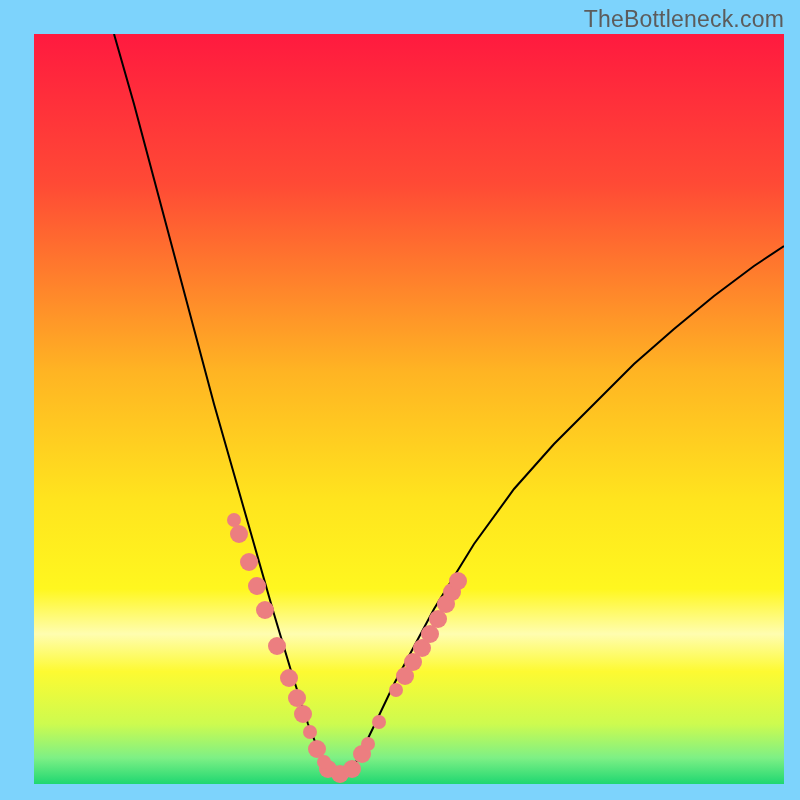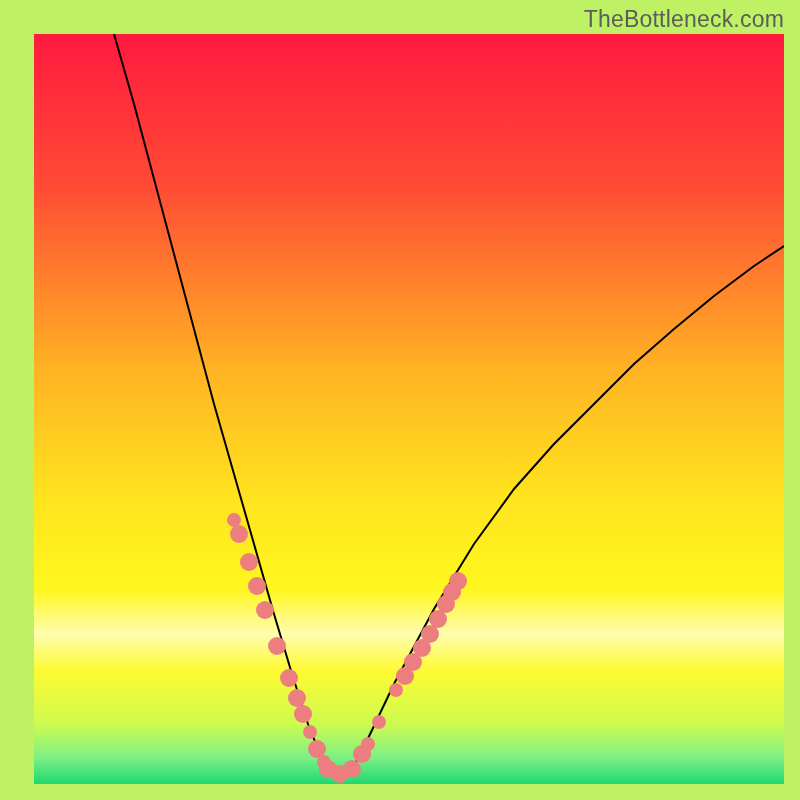--- a/index.html
+++ b/index.html
@@ -10,21 +10,21 @@
     overflow: hidden;
     background: #000;
     font-family: Arial, Helvetica, sans-serif;
   }
   .frame {
     position: absolute;
     left: 0;
     top: 0;
     width: 800px;
     height: 800px;
-    background: #bef264;
+    background: #7dd3fc;
   }
   .plot {
     position: absolute;
     left: 34px;
     top: 34px;
     width: 750px;
     height: 750px;
     overflow: hidden;
   }
   .gradient {

